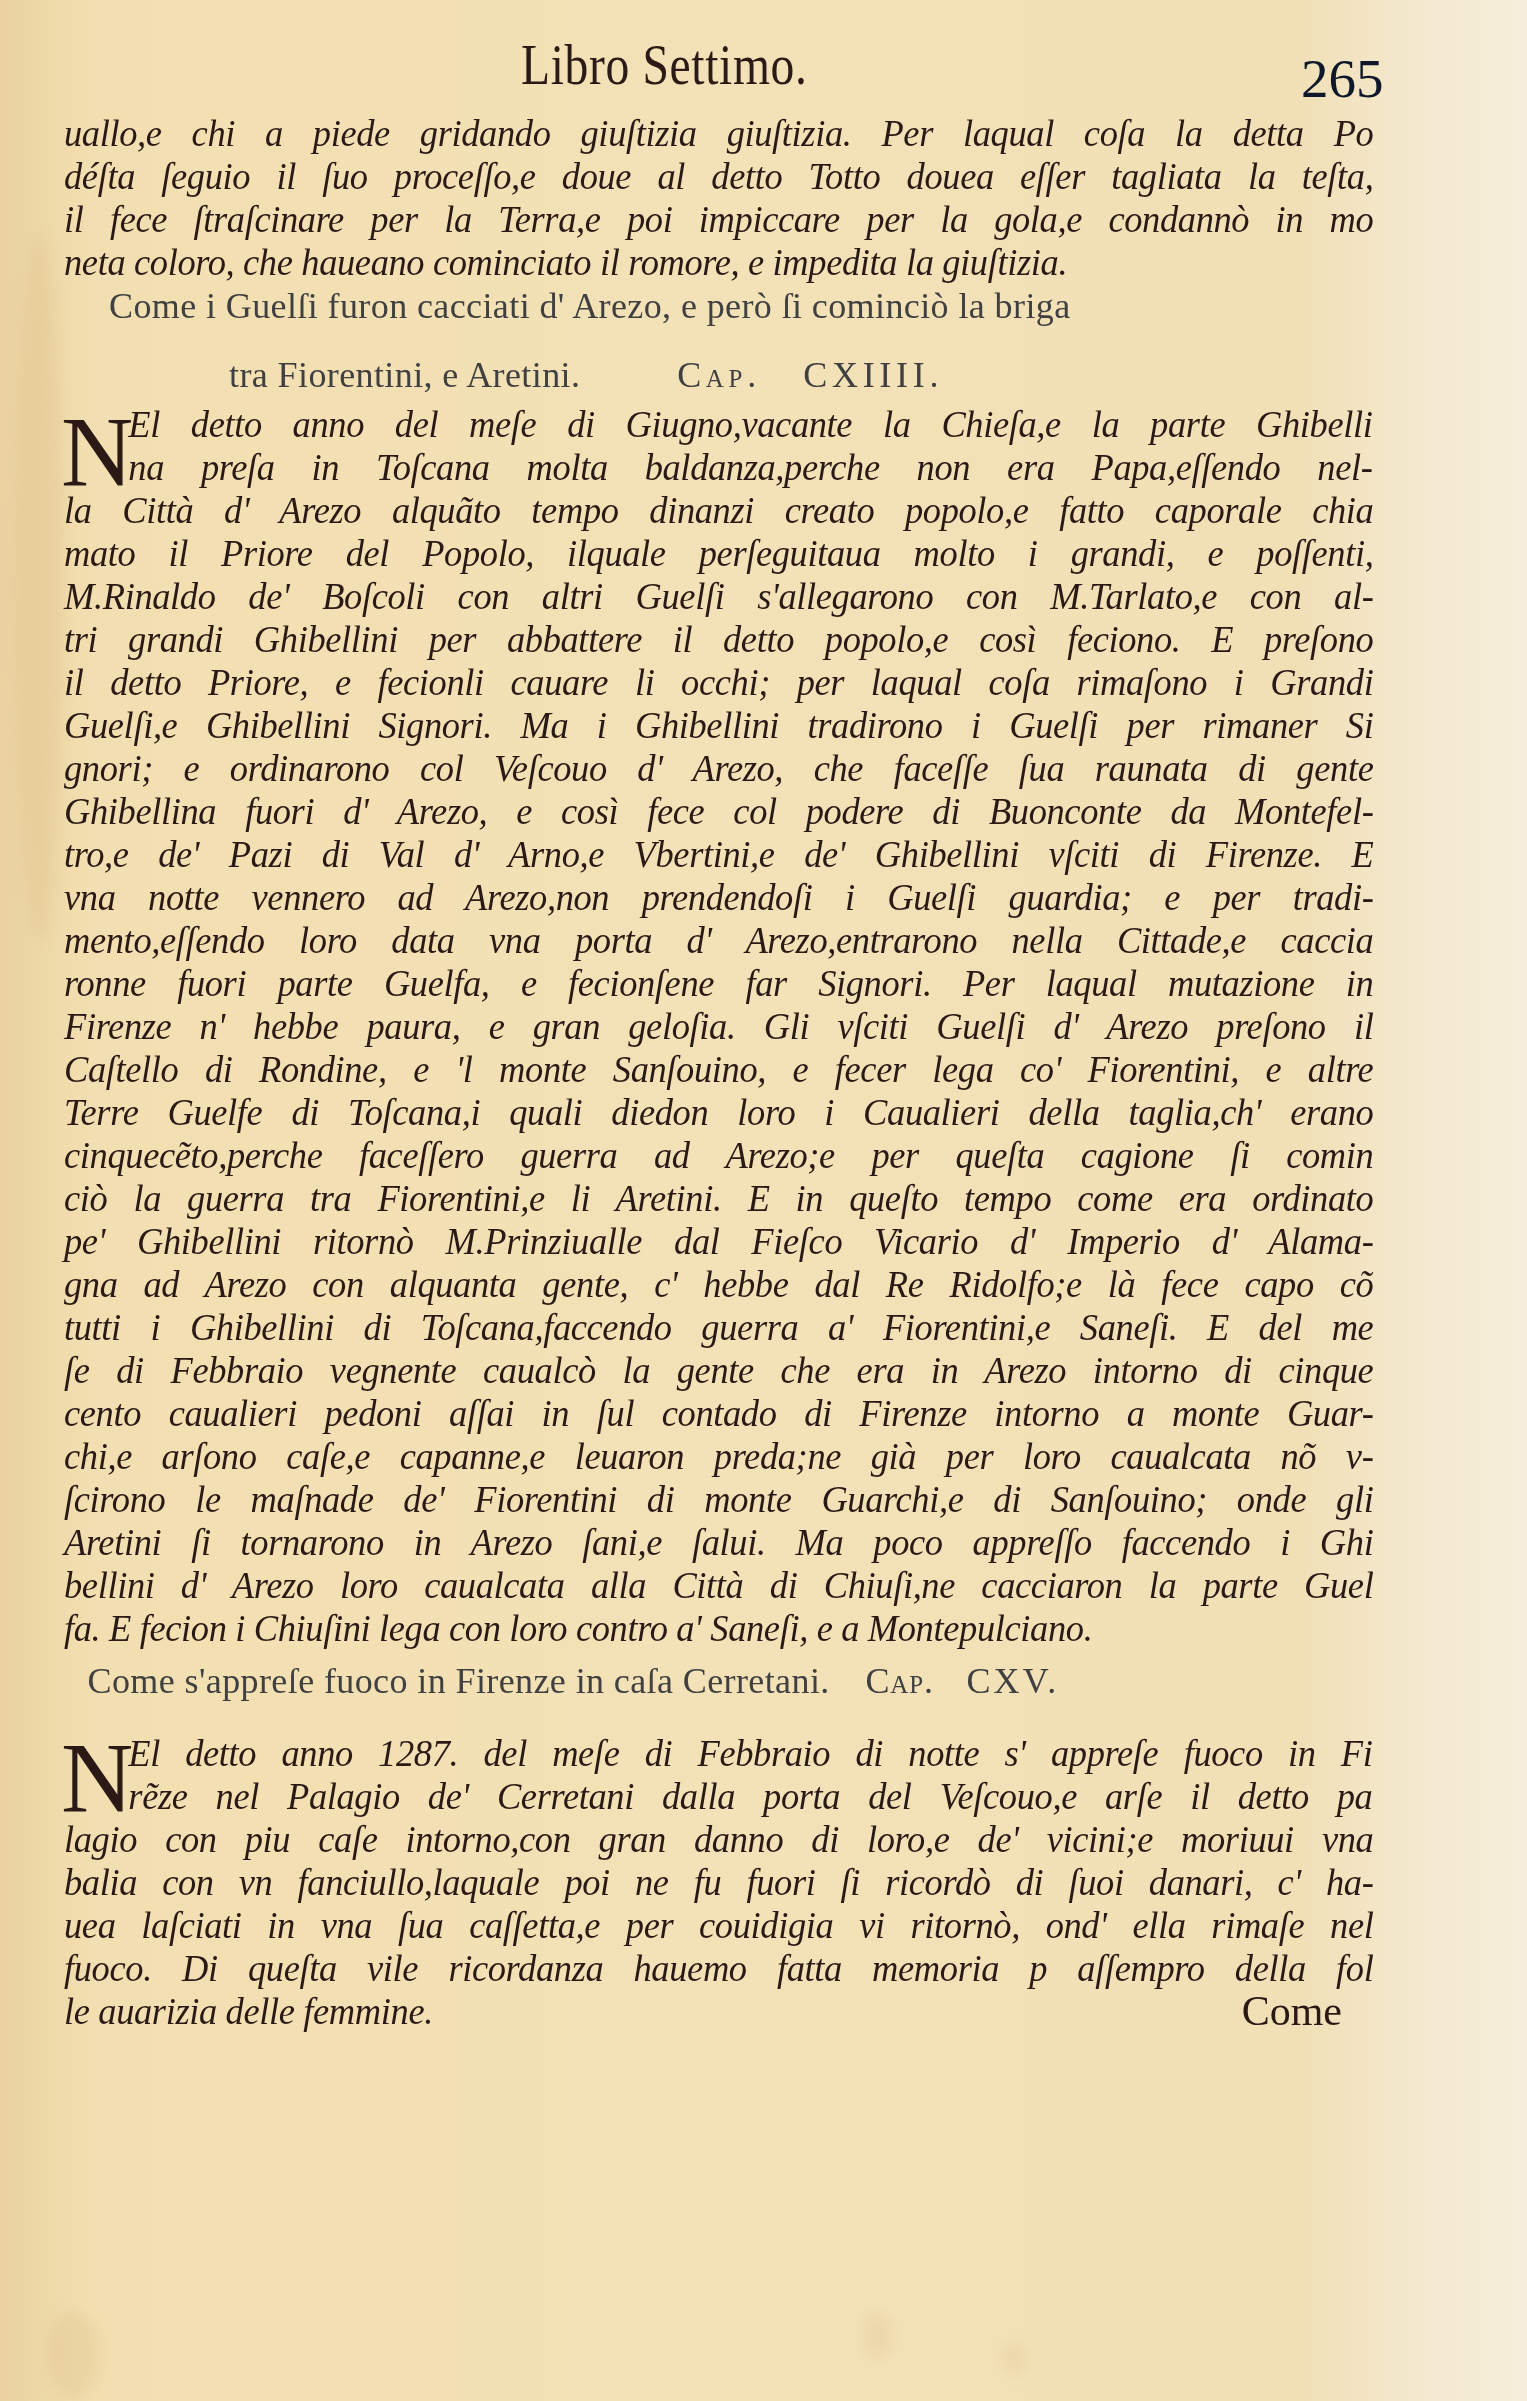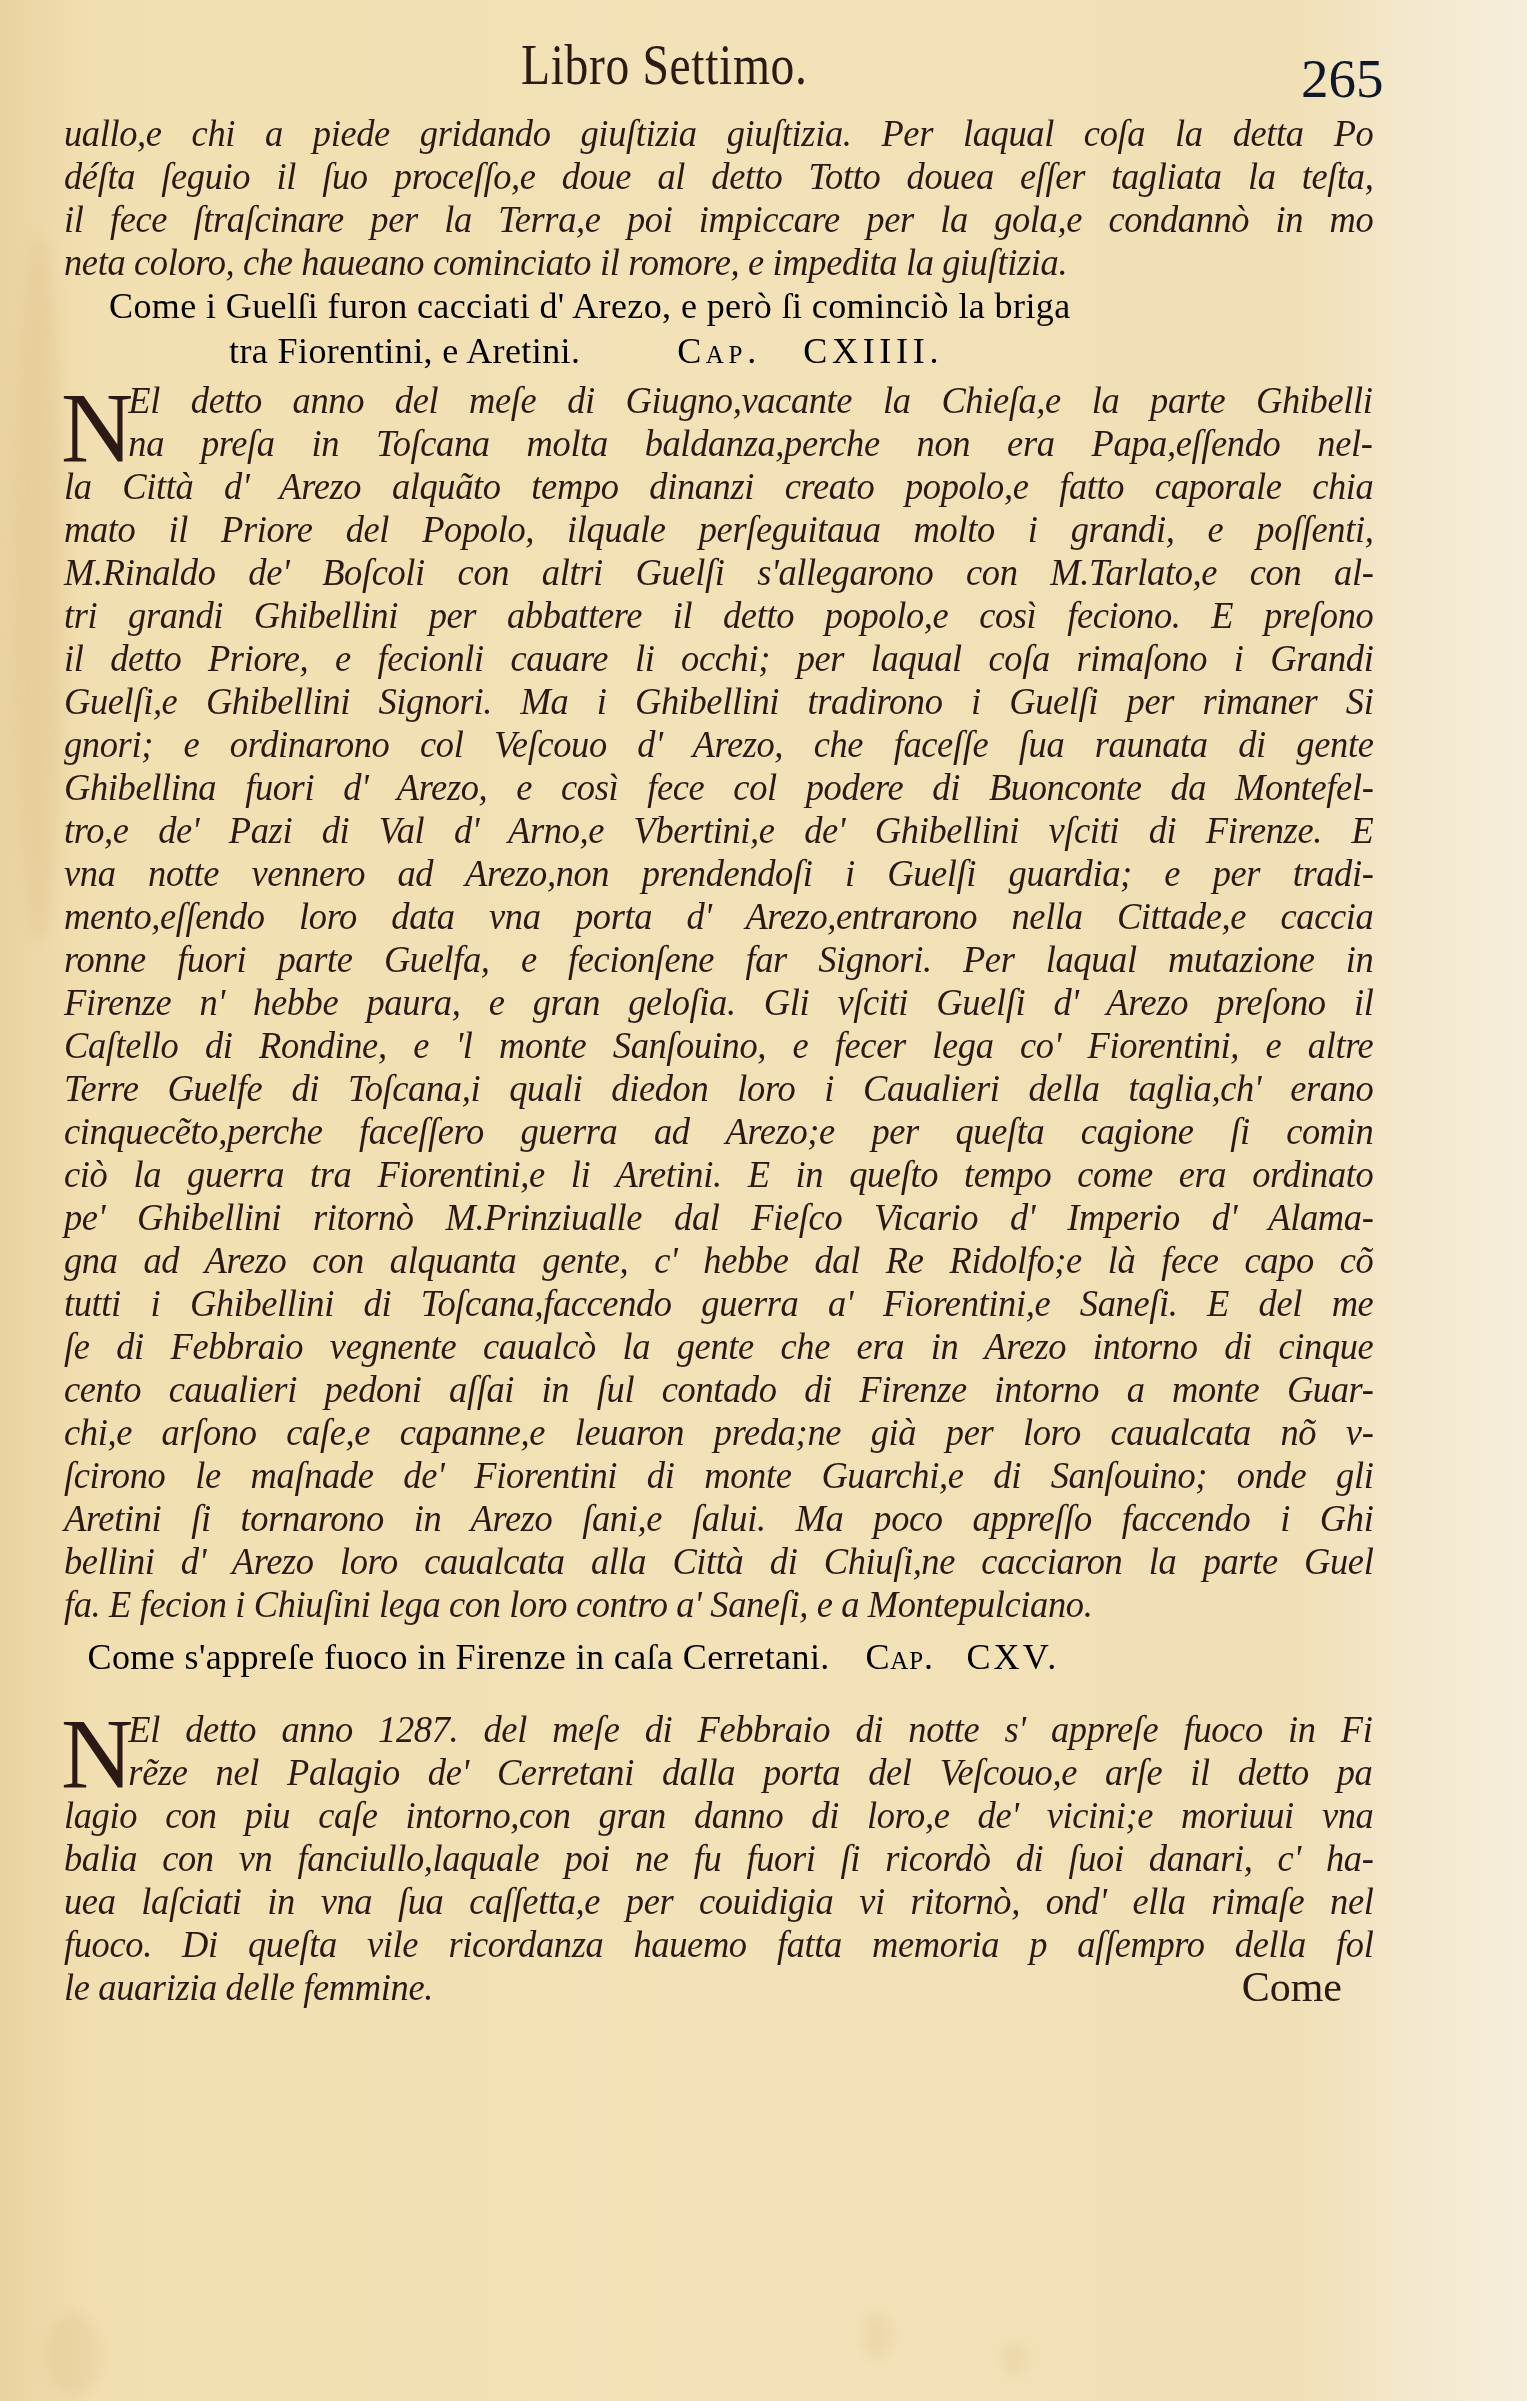--- a/index.html
+++ b/index.html
@@ -71,21 +71,21 @@
     width: 1364px;
   }
   .line.last { text-align-last: left; }
   .heading {
     font-family: "Liberation Serif", serif;
     font-style: normal;
     font-size: 36px;
     height: 45px;
     line-height: 45px;
     white-space: nowrap;
-    color: #000000;
+    color: #404040;
     letter-spacing: 0.4px;
   }
   .heading .cap-label {
     font-variant: small-caps;
     letter-spacing: 4.7px;
   }
   .para {
     position: relative;
   }
   .dropcap {
@@ -132,21 +132,21 @@
   <div class="text-block">
 
     <div class="para">
       <div class="line">uallo,e chi a piede gridando giuſtizia giuſtizia. Per laqual coſa la detta Po</div>
       <div class="line">déſta ſeguio il ſuo proceſſo,e doue al detto Totto douea eſſer tagliata la teſta,</div>
       <div class="line">il fece ſtraſcinare per la Terra,e poi impiccare per la gola,e condannò in mo</div>
       <div class="line last">neta coloro, che haueano cominciato il romore, e impedita la giuſtizia.</div>
     </div>
 
     <div class="heading" style="padding-left:45px;">Come i Guelſi furon cacciati d' Arezo, e però ſi cominciò la briga</div>
-    <div class="heading" style="padding-left:165px;">
+    <div class="heading" style="padding-left:165px;margin-top:24px;">
       <span>tra Fiorentini, e Aretini.</span>
       <span style="display:inline-block;width:78px;"></span>
       <span class="cap-label">Cap.</span>
       <span style="display:inline-block;width:23.5px;"></span>
       <span class="cap-label">CXIIII.</span>
     </div>
 
     <div class="para indented" style="margin-top:4.7px;">
       <span class="dropcap">N</span>
       <div class="line">El detto anno del meſe di Giugno,vacante la Chieſa,e la parte Ghibelli</div>

